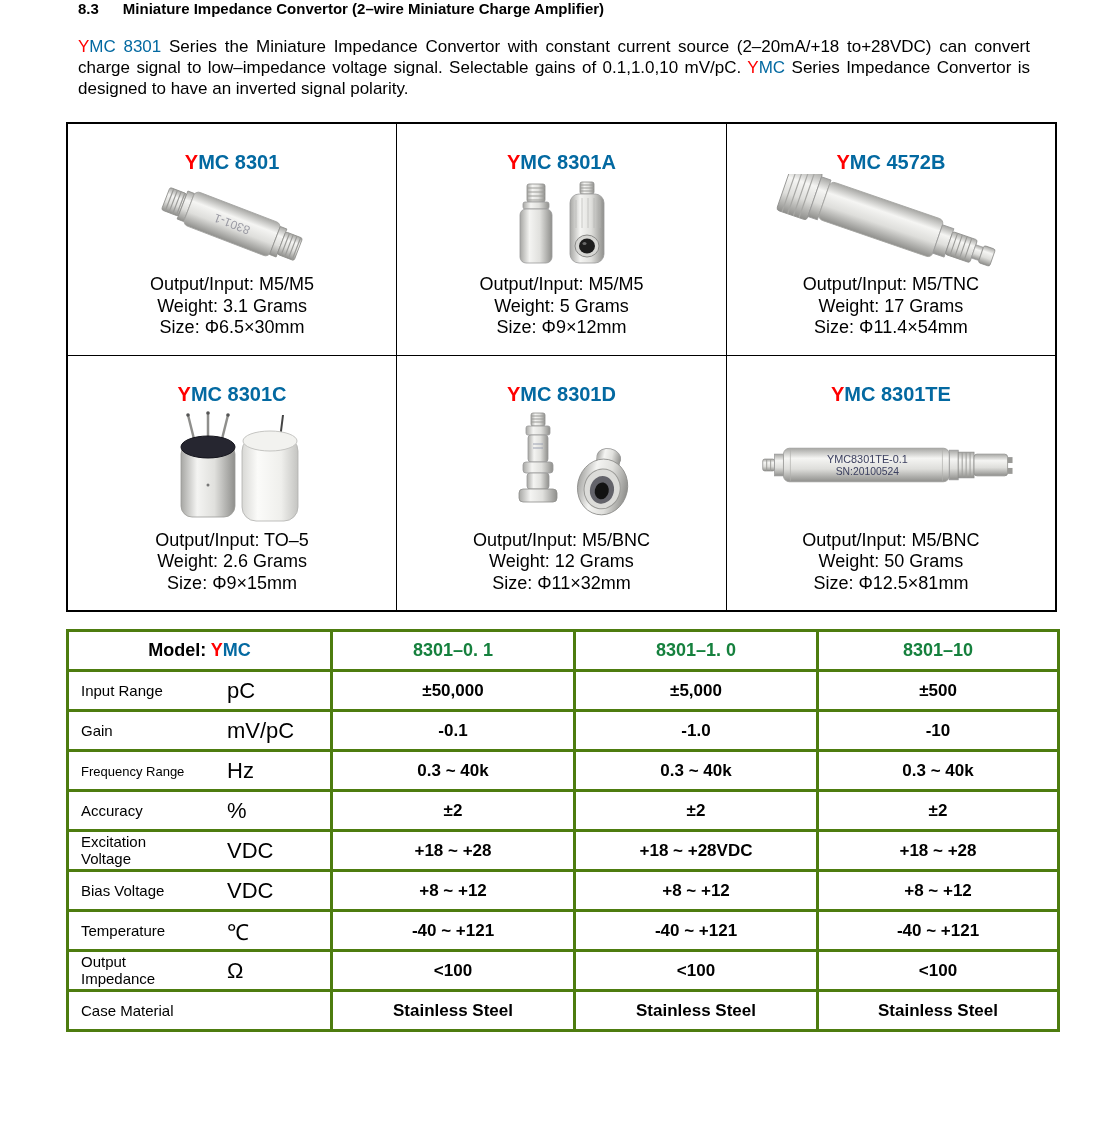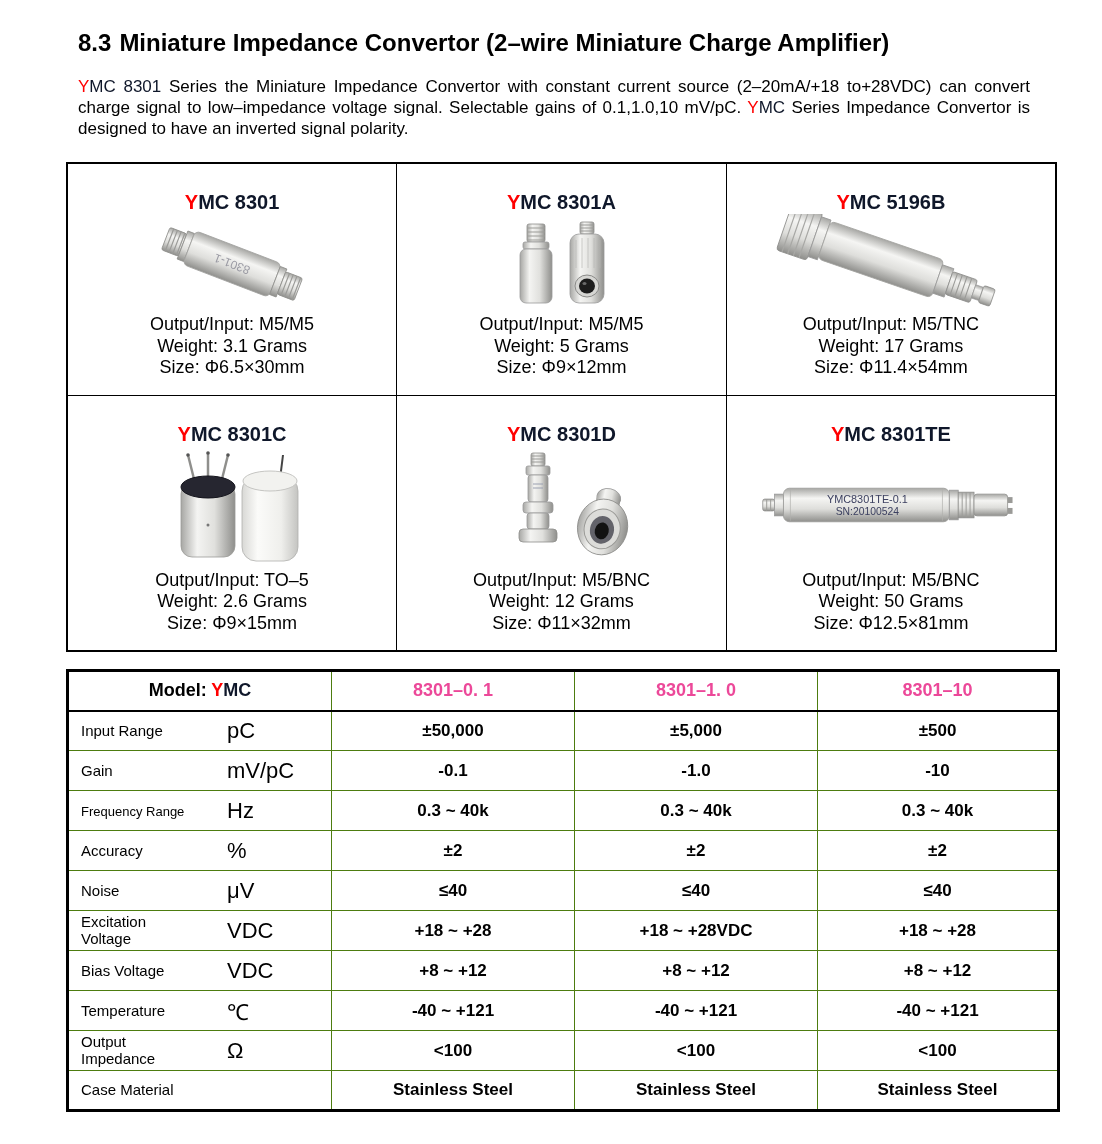--- a/index.html
+++ b/index.html
@@ -1,43 +1,43 @@
 <!DOCTYPE html>
 <html><head>
 <meta charset="utf-8">
 <style>
   * { margin:0; padding:0; box-sizing:border-box; }
   body { background:#ffffff; font-family:"Liberation Sans", sans-serif; color:#000; }
   .page { position:relative; width:1102px; height:1144px; background:#fff; overflow:hidden; }
 
   
-  .heading { display:flex; gap:8px; margin:29px 0 0 78px; font-size:24px; font-weight:bold; }
+  .heading { display:flex; gap:24px; margin:0 0 0 78px; font-size:15px; font-weight:bold; }
 
   
   .intro { margin:19px 0 0 78px; width:952px; font-size:17px; line-height:21px; text-align:justify; }
   .red  { color:#ff0000; }
-  .blue { color:#0f172a; }
+  .blue { color:#0369a1; }
 
   
   table.grid { margin:23px 0 0 66px; width:991px; border-collapse:collapse; table-layout:fixed; border:2px solid #000; }
   table.grid td { border:1px solid #000; vertical-align:top; text-align:center; padding:16px; }
   tr.r1 td { height:204px; }
   tr.r2 td { height:236px;border-radius:10px; }
   .ptitle { margin-top:11px; font-size:20px; font-weight:bold; }
   .pimg { display:flex; align-items:center; justify-content:center; }
   tr.r1 .pimg { height:100px; }
   tr.r2 .pimg { height:118px; margin-bottom:6px; }
   .pspecs { font-size:18px; line-height:21.5px; }
 
   
   table.spec { margin:17px 0 0 66px; width:991px; border-collapse:collapse; table-layout:fixed; border:3px solid #000; }
-  table.spec td { border:1px solid #4d7c0f; vertical-align:middle; height:40px; }
+  table.spec td { border:3px solid #4d7c0f; vertical-align:middle; height:40px; }
   table.spec tr.hdr td { border-bottom:2px solid #000; }
   .model-cell { text-align:center; font-size:18px; font-weight:bold; }
-  .col-h { text-align:center; font-size:18px; font-weight:bold; color:#ec4899; }
+  .col-h { text-align:center; font-size:18px; font-weight:bold; color:#15803d; }
   .pcell { position:relative; padding-left:12px;margin-top:20px; }
   .param { font-size:15px; white-space:pre-line; line-height:1.15; display:inline-block; max-width:145px; }
   .param.small { font-size:13px; }
   .param.mid { font-size:14px; }
   .unit { position:absolute; left:158px; top:50%; transform:translateY(-50%); font-size:22px; }
   .val { text-align:center; font-size:17px;font-weight:bold; }
 
   svg text { font-family:"Liberation Sans", sans-serif; }
 </style>
 </head>
@@ -117,21 +117,21 @@
             <ellipse cx="123.5" cy="67.5" rx="2" ry="1.5" fill="#6a6a6a"></ellipse>
           </svg>
         </div>
         <div class="pspecs">
           <div>Output/Input: M5/M5</div>
           <div>Weight: 5 Grams</div>
           <div>Size: Φ9×12mm</div>
         </div>
       </td>
       <td>
-        <div class="ptitle"><span class="red">Y</span><span class="blue">MC 5196B</span></div>
+        <div class="ptitle"><span class="red">Y</span><span class="blue">MC 4572B</span></div>
         <div class="pimg">
           <svg width="290" height="100" viewBox="0 0 290 100">
             <g transform="rotate(19 145 50)">
               <rect x="32" y="24" width="32" height="50" rx="3" fill="url(#gH)" stroke="#8e8e8b" stroke-width="0.8"></rect>
               <path d="M38 24v50M44 24v50M50 24v50M56 24v50" stroke="#a8a8a5" stroke-width="1.2"></path>
               <rect x="64" y="28" width="10" height="42" fill="url(#gH)" stroke="#999" stroke-width="0.8"></rect>
               <rect x="74" y="29" width="120" height="40" rx="5" fill="url(#gH)" stroke="#a3a3a0" stroke-width="0.8"></rect>
               <rect x="194" y="34" width="12" height="30" fill="url(#gH)" stroke="#999" stroke-width="0.8"></rect>
               <rect x="206" y="37" width="26" height="24" rx="2" fill="url(#gH)" stroke="#8e8e8b" stroke-width="0.8"></rect>
               <path d="M211 37v24M216 37v24M221 37v24M226 37v24" stroke="#9b9b98" stroke-width="1.1"></path>
@@ -261,26 +261,20 @@
       <td class="val">0.3 ~ 40k</td>
       <td class="val">0.3 ~ 40k</td>
     </tr>
     <tr>
       <td class="pcell"><span class="param">Accuracy</span><span class="unit">%</span></td>
       <td class="val">±2</td>
       <td class="val">±2</td>
       <td class="val">±2</td>
     </tr>
     <tr>
-      <td class="pcell"><span class="param">Noise</span><span class="unit">μV</span></td>
-      <td class="val">≤40</td>
-      <td class="val">≤40</td>
-      <td class="val">≤40</td>
-    </tr>
-    <tr>
       <td class="pcell"><span class="param">Excitation
 Voltage</span><span class="unit">VDC</span></td>
       <td class="val">+18 ~ +28</td>
       <td class="val">+18 ~ +28VDC</td>
       <td class="val">+18 ~ +28</td>
     </tr>
     <tr>
       <td class="pcell"><span class="param">Bias Voltage</span><span class="unit">VDC</span></td>
       <td class="val">+8 ~ +12</td>
       <td class="val">+8 ~ +12</td>

